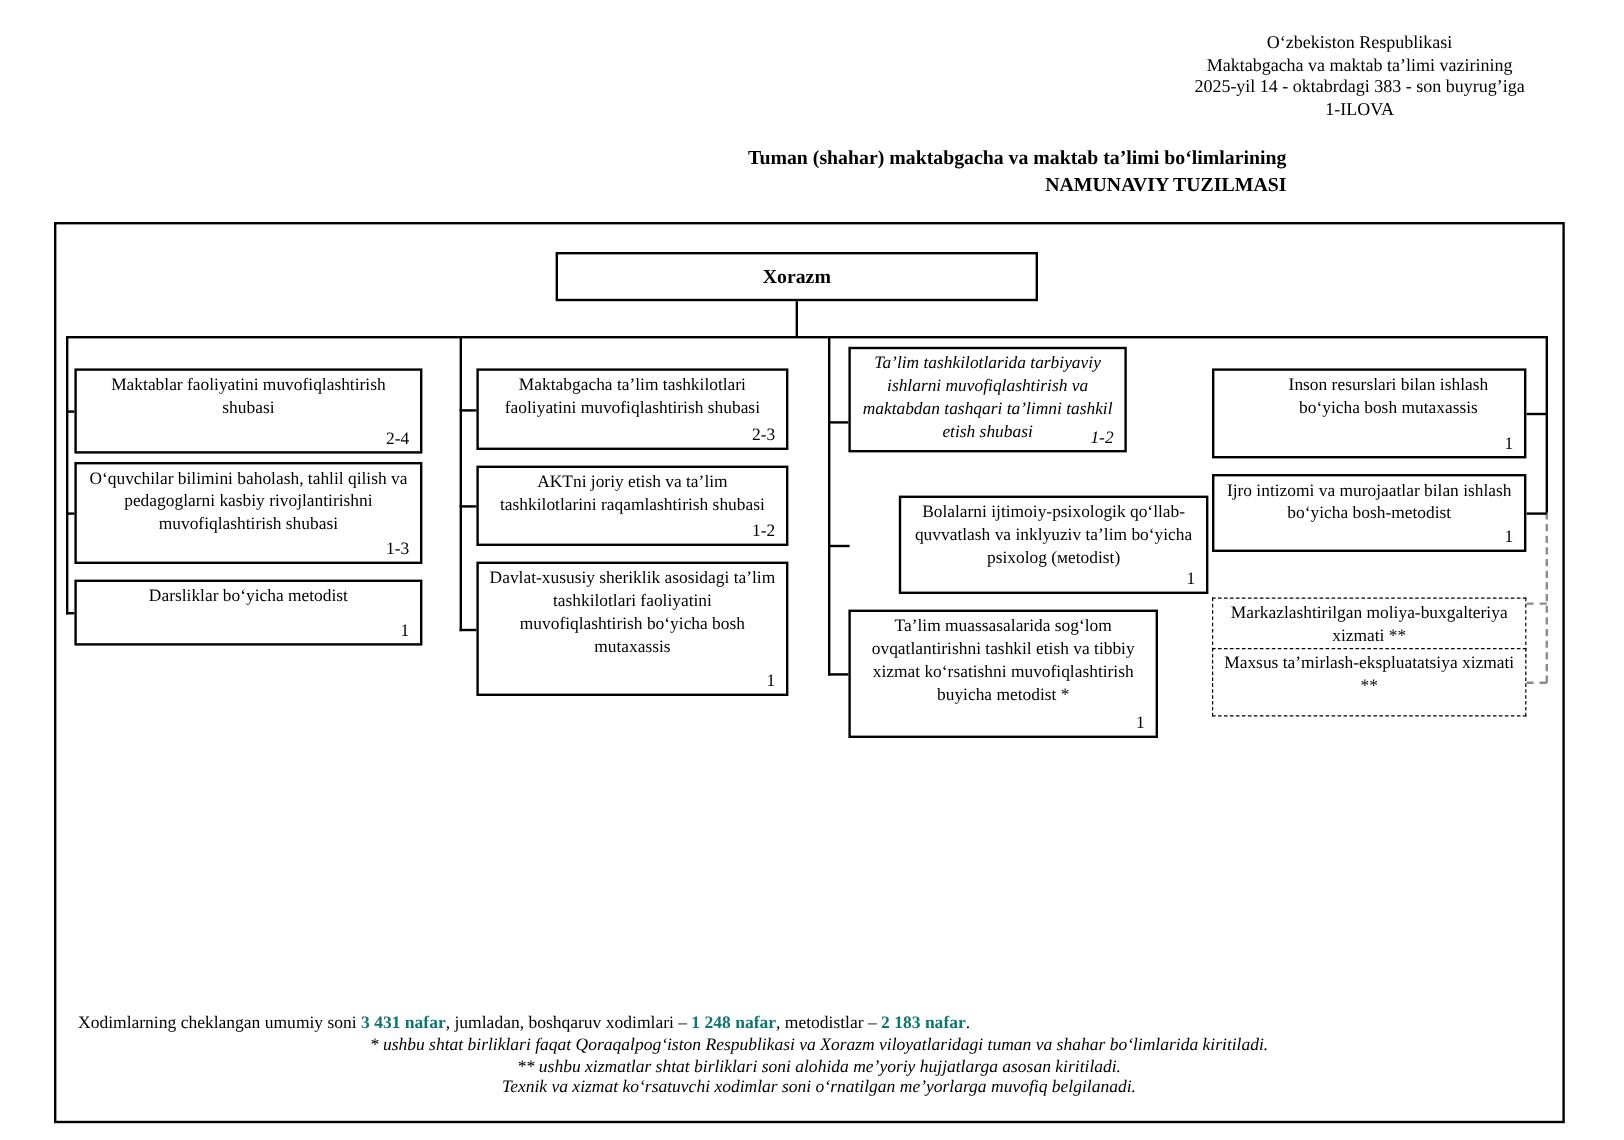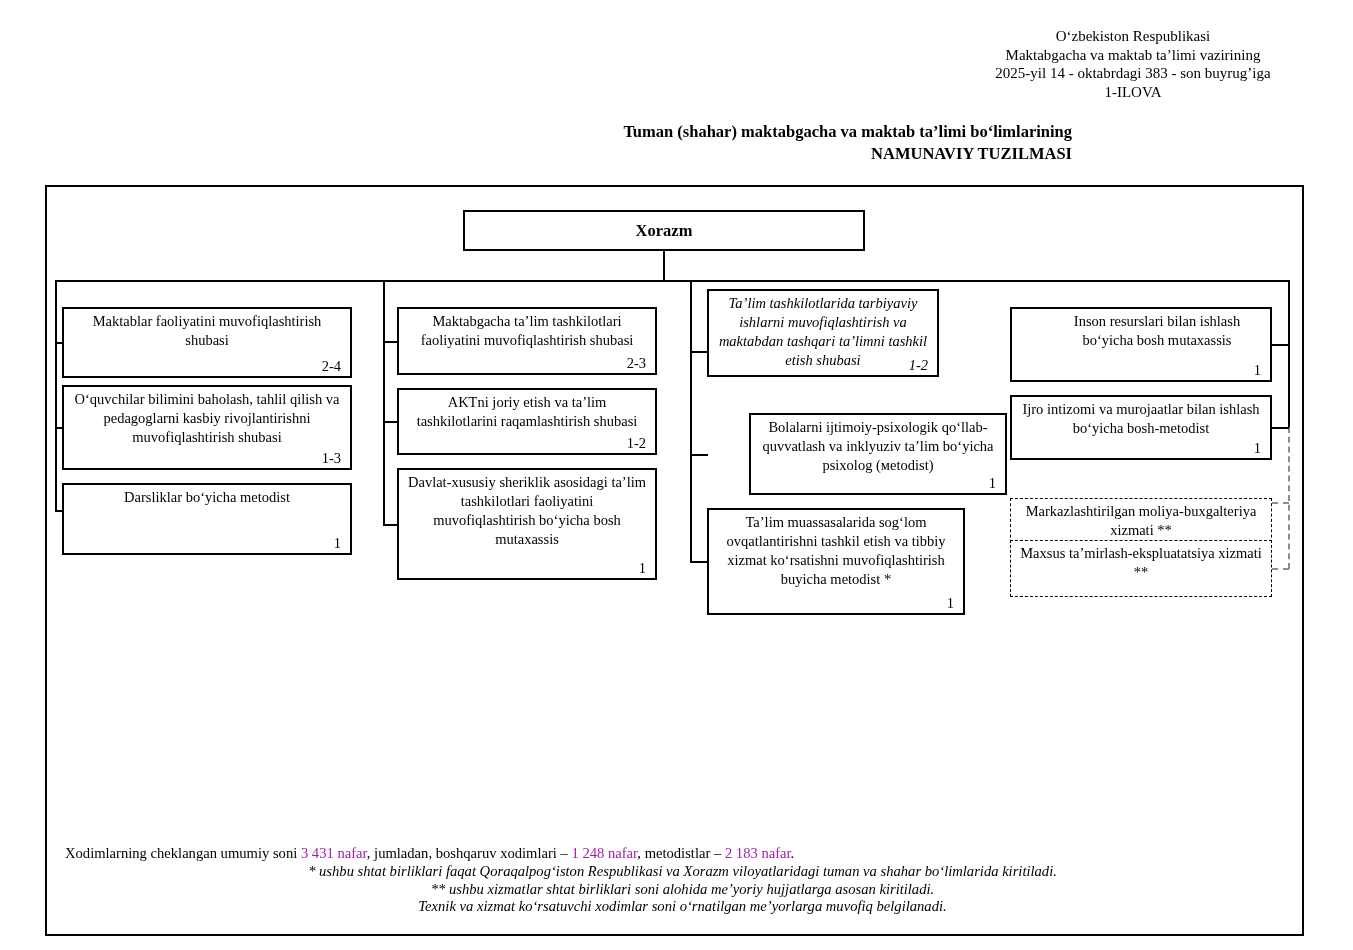--- a/index.html
+++ b/index.html
@@ -31,21 +31,21 @@
     font-size:14.5px; line-height:19px; padding:3px 9px 15px;
   }
   .org-box.dashed { border:1.5px dashed #000; padding:3px 9px; }
   .box-label { width:100%; }
   .box-count { position:absolute; right:9px; bottom:1px; font-size:14.5px; line-height:17px; }
   .conn { position:absolute; }
   .notes {
     position:absolute; left:65px; top:845px; width:1235px;
     font-size:14.6px; line-height:17.8px;
   }
-  .notes .num { font-weight:normal; color:#a21caf; }
+  .notes .num { font-weight:bold; color:#0f766e; }
   .notes .it { font-style:italic;text-align:center; }
 </style>
 </head>
 <body>
 
 <div class="page">
 
   <div class="header-note" id="header-note">
       <div>Oʻzbekiston Respublikasi</div>
       <div>Maktabgacha va maktab ta’limi vazirining</div>
@@ -88,21 +88,21 @@
     </div>
   <div id="org-boxes">
       <div class="org-box" style="left: 62px; top: 307px; width: 290px; height: 71px;">
         <div class="box-label">Maktablar faoliyatini muvofiqlashtirish shubasi</div>
         <div class="box-count">2-4</div>
       </div>
       <div class="org-box" style="left: 62px; top: 385px; width: 290px; height: 85px;">
         <div class="box-label">Oʻquvchilar bilimini baholash, tahlil qilish va pedagoglarni kasbiy rivojlantirishni muvofiqlashtirish shubasi</div>
         <div class="box-count">1-3</div>
       </div>
-      <div class="org-box" style="left: 62px; top: 483px; width: 290px; height: 72px;">
+      <div class="org-box" style="left: 62px; top: 483px; width: 290px; height: 55px;">
         <div class="box-label">Darsliklar boʻyicha metodist</div>
         <div class="box-count">1</div>
       </div>
       <div class="org-box" style="left: 397px; top: 307px; width: 260px; height: 68px;">
         <div class="box-label">Maktabgacha ta’lim tashkilotlari faoliyatini muvofiqlashtirish shubasi</div>
         <div class="box-count">2-3</div>
       </div>
       <div class="org-box" style="left: 397px; top: 388px; width: 260px; height: 67px;">
         <div class="box-label">AKTni joriy etish va ta’lim tashkilotlarini raqamlashtirish shubasi</div>
         <div class="box-count">1-2</div>

